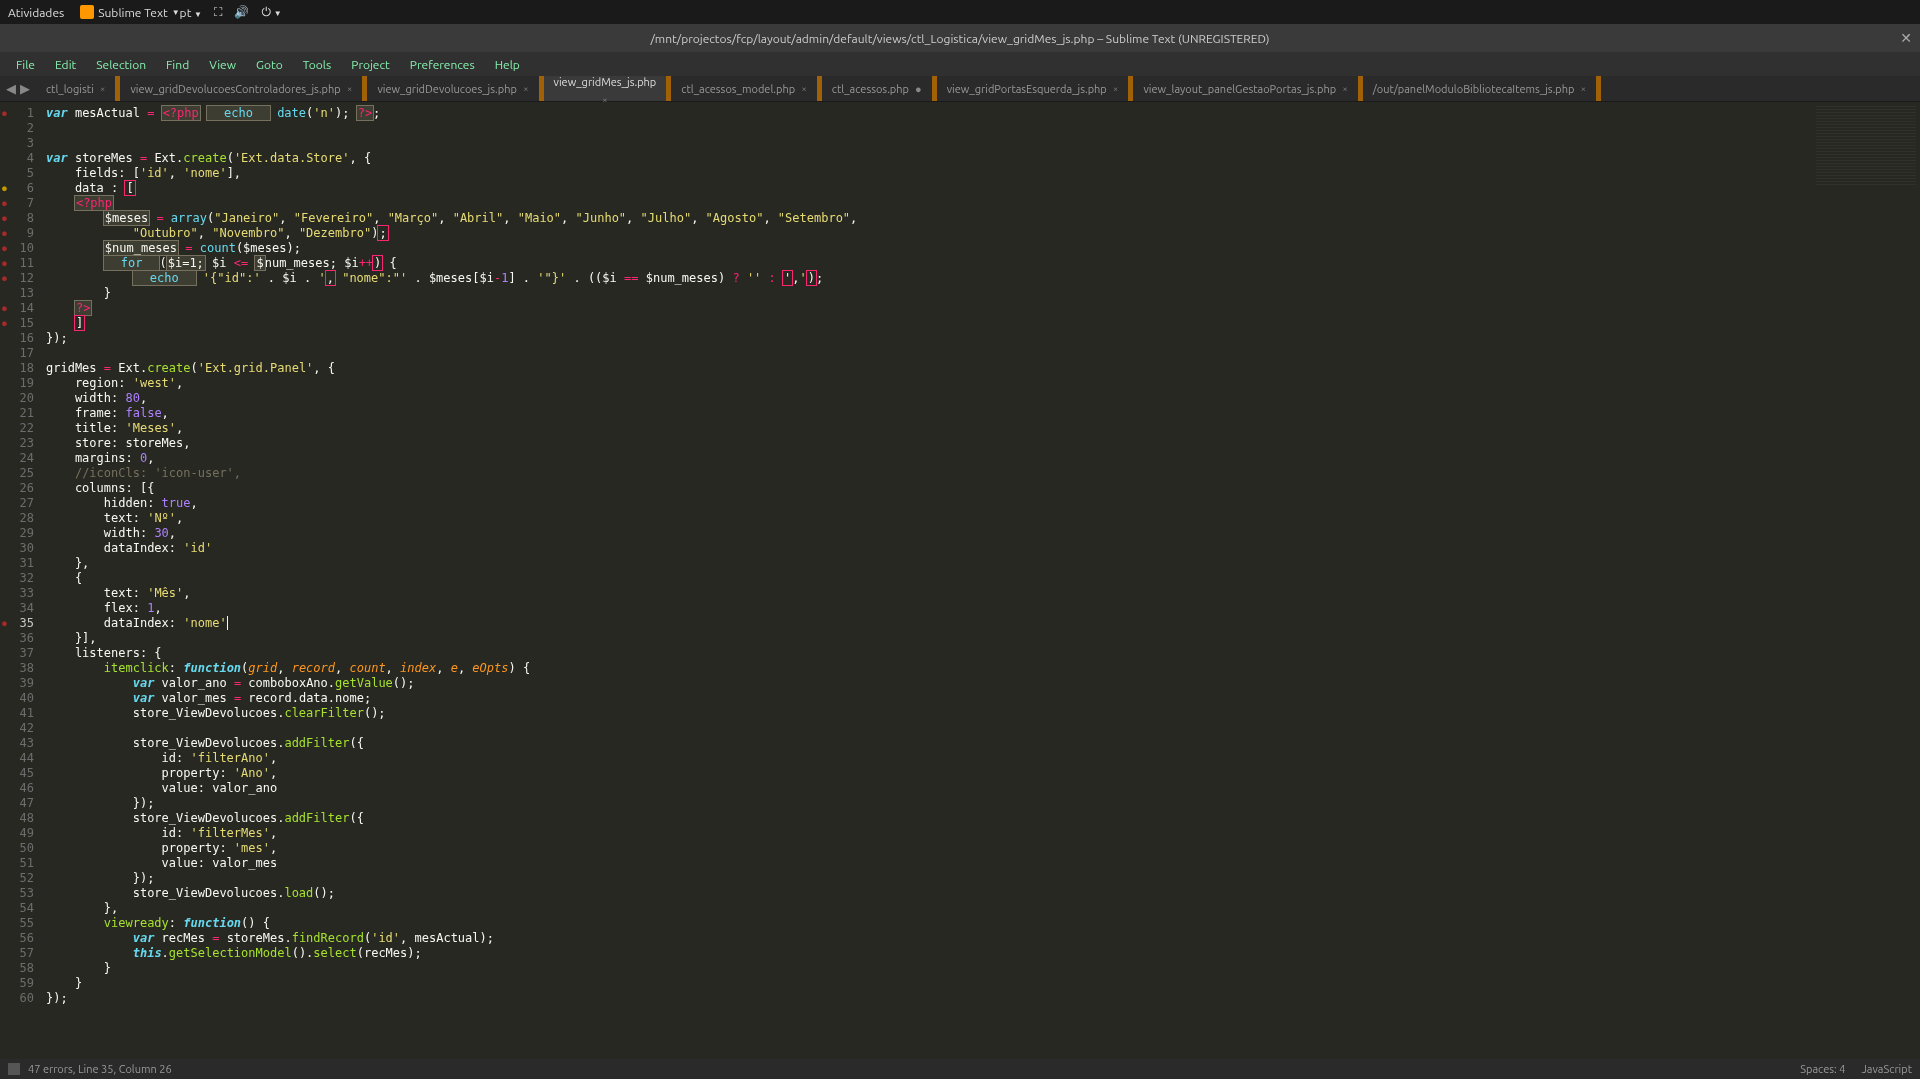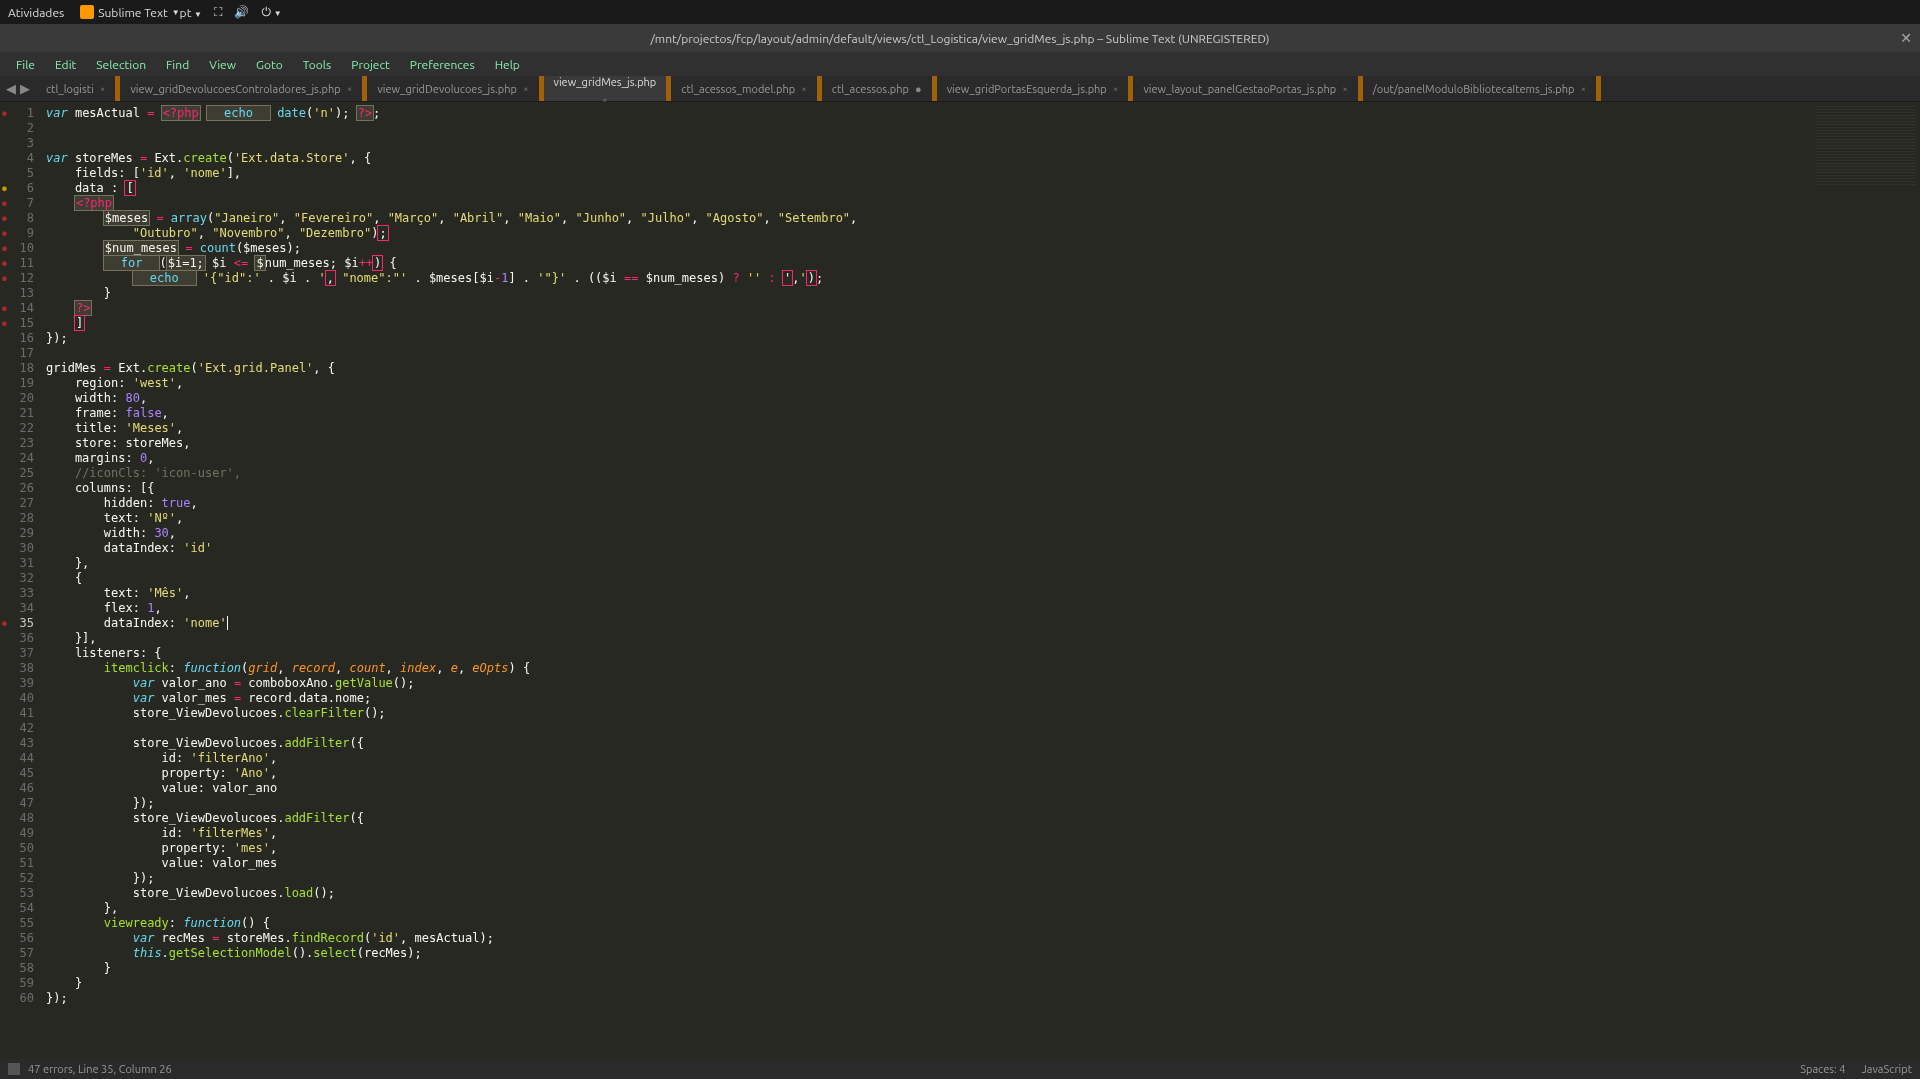--- a/index.html
+++ b/index.html
@@ -134,21 +134,21 @@
   right: 4px;
   width: 100px;
   height: 80px;
   background: repeating-linear-gradient(
     to bottom,
     #3a3a32 0px, #3a3a32 1px,
     transparent 1px, transparent 3px
   );
   opacity: 0.5;
 }
-.kw2 { color: #66d9ef; font-style: italic; }
+.kw2 { color: #66d9ef; font-style: italic; font-weight: bold; }
 .fn { color: #66d9ef; }
 .fnname { color: #a6e22e; }
 .str { color: #e6db74; }
 .num { color: #ae81ff; }
 .cm { color: #75715e; }
 .var { color: #f8f8f2; }
 .param { color: #fd971f; font-style: italic; }
 .op { color: #f92672; }
 .php-tag { color: #f92672; background: #3e3d32; outline: 1px solid #75715e; padding: 0 1px; }
 .php-var { color: #f8f8f2; background: #3e3d32; outline: 1px solid #75715e; padding: 0 1px;}

